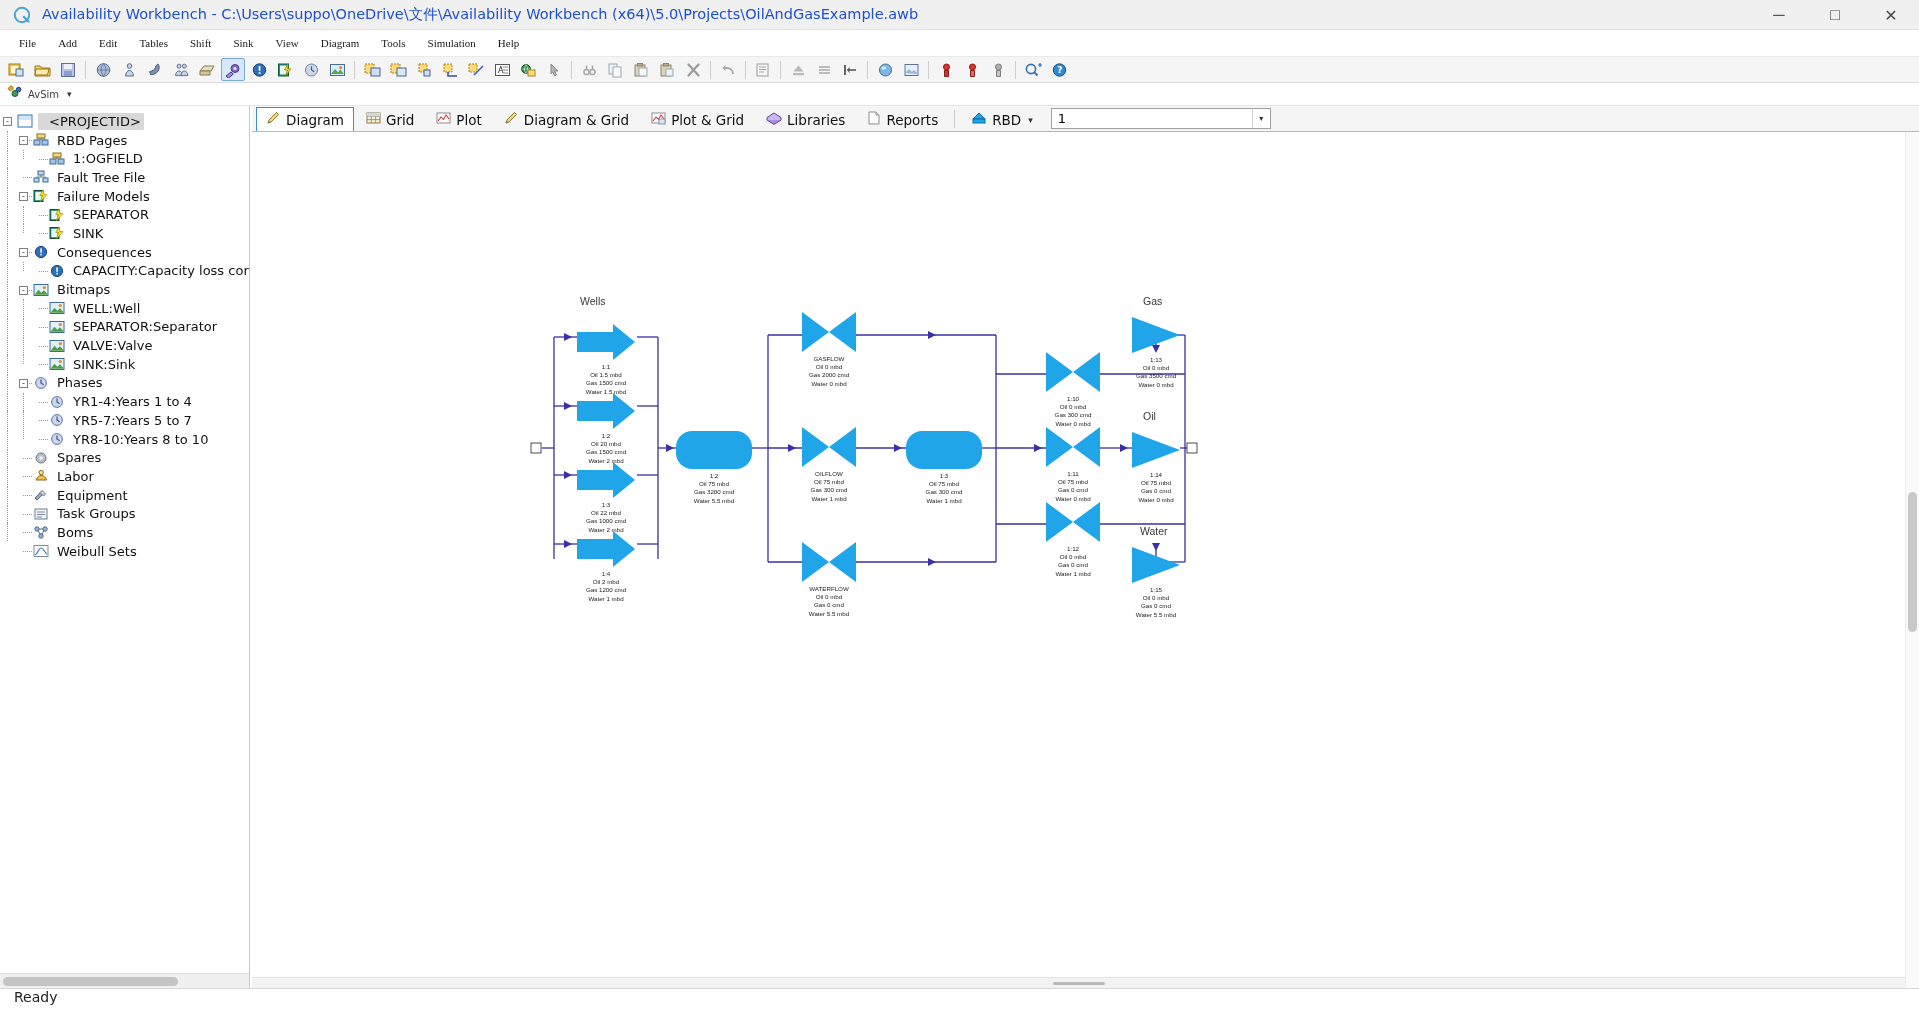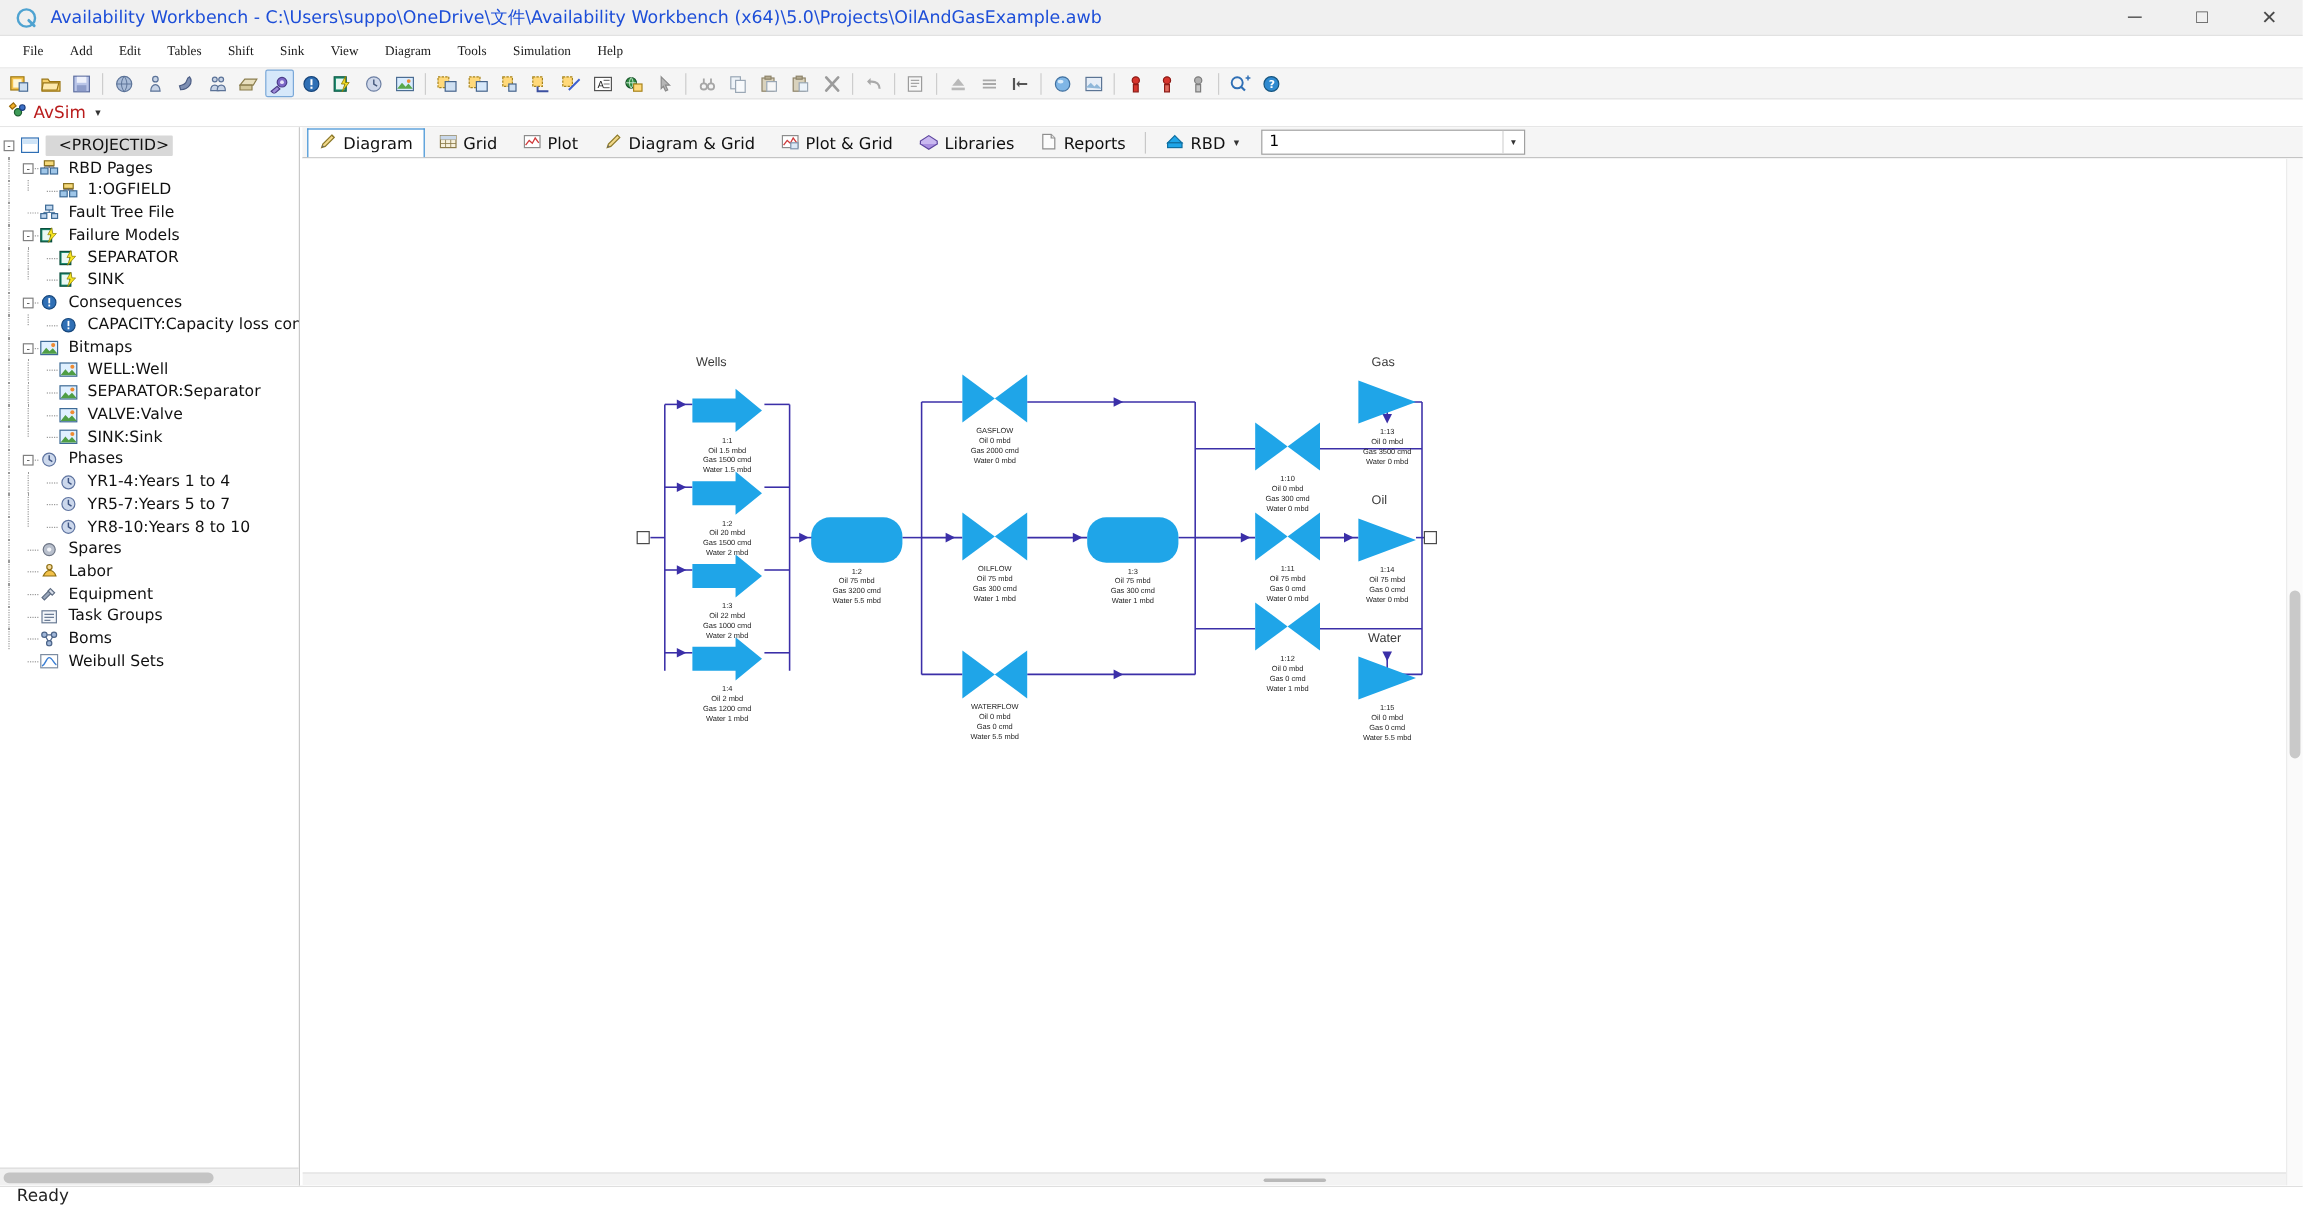--- a/index.html
+++ b/index.html
@@ -83,21 +83,21 @@
   
   .avsim-bar {
     height: 23px;
     background: #ffffff;
     display: flex;
     align-items: center;
     padding-left: 6px;
     border-bottom: 1px solid #e6e6e6;
   }
   .avsim-label {
-    font-size: 14px; color:#b91c1c;
+    font-size: 10px; color:#404040;
     margin-left: 5px;
     font-family: "DejaVu Sans", sans-serif;
   }
   .avsim-caret { margin-left: 8px; font-size: 9px; color:#333; }
 
   
   .main {
     display: flex;
     height: calc(1020px - 30px - 26px - 27px - 23px - 32px);
     position: relative;

